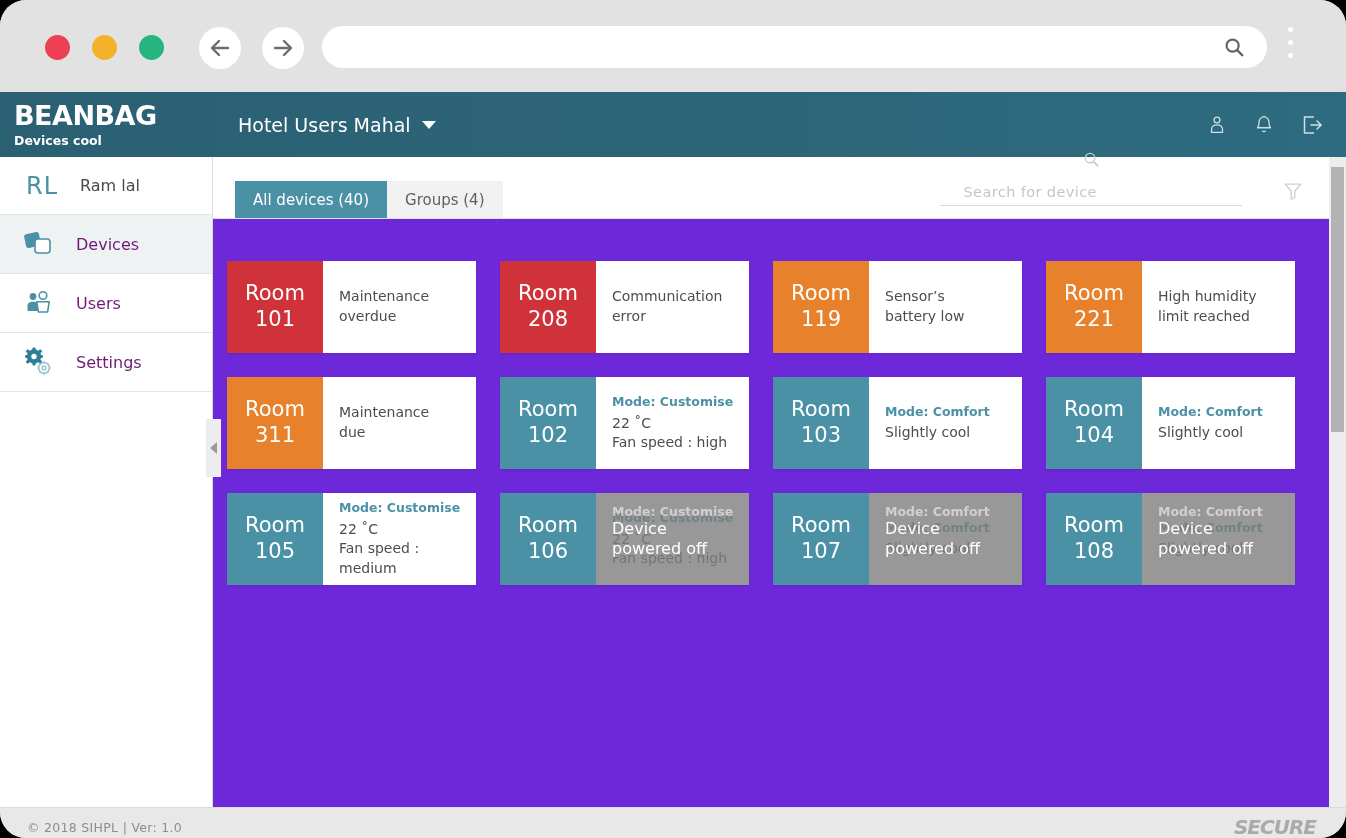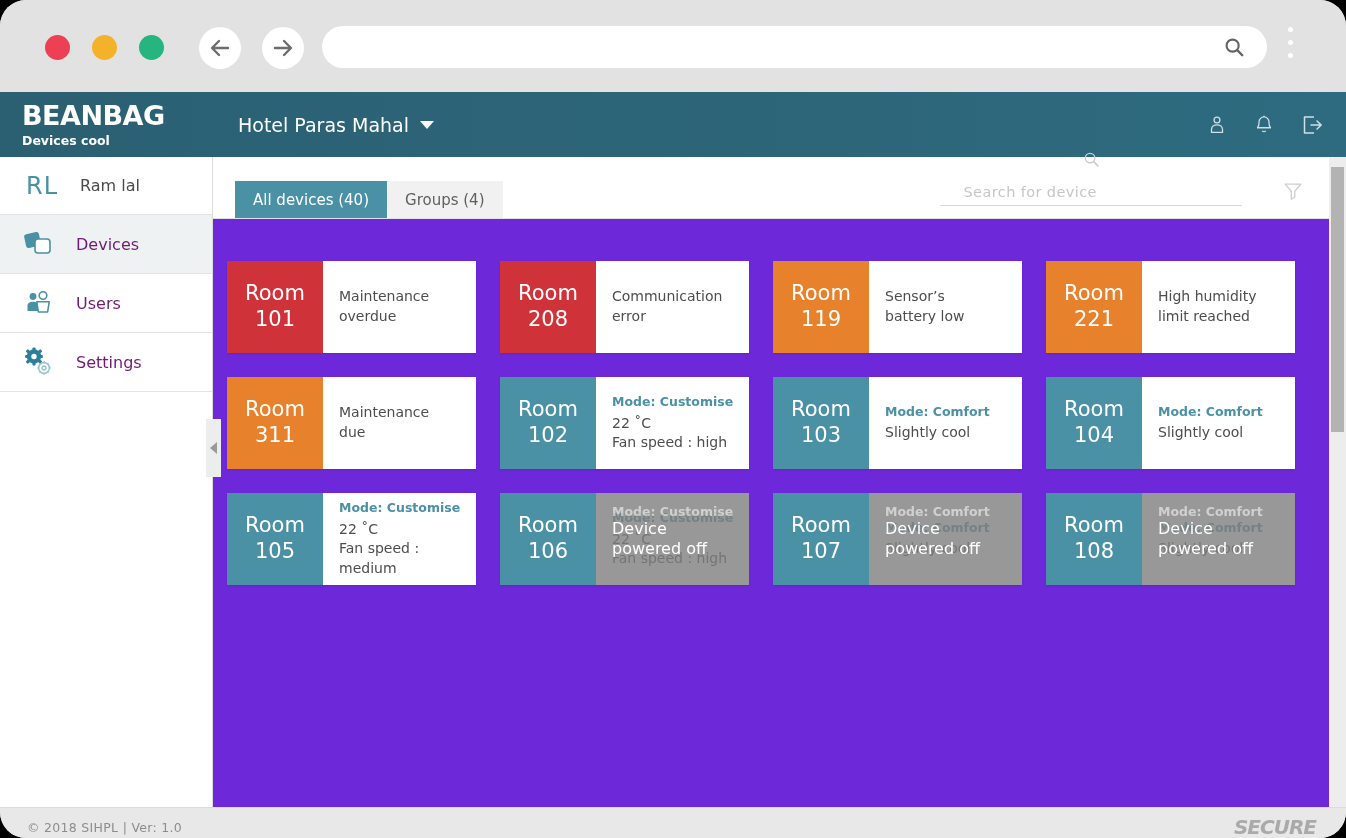--- a/index.html
+++ b/index.html
@@ -49,21 +49,21 @@
     display: block; width: 5px; height: 5px; border-radius: 50%;
     background: #ffffff; margin: 0 0 8px 0;
   }
 
   
   .appheader {
     position: absolute; left: 0; top: 92px; width: 1346px; height: 65px;
     background: linear-gradient(90deg, #2b6073 0%, #2d6578 55%, #2e6b80 100%);
     display: flex; align-items: center;
   }
-  .brand { width: 213px; padding-left: 22px; color: #fff; }
+  .brand { width: 213px; padding-left: 14px; color: #fff; }
   .brand .name {
     font-family: "DejaVu Sans", "Liberation Sans", sans-serif;
     font-size: 27px; font-weight: bold; letter-spacing: -0.5px; line-height: 1;
   }
   .brand .tag { font-size: 12.5px; font-weight: bold; margin-top: 4px; }
   .hotel {
     color: #fff; font-size: 19px; margin-left: 25px;
     display: flex; align-items: center; gap: 11px;
   }
   .caret {
@@ -233,21 +233,21 @@
       <i></i>
     </div>
   </div>
 
   <div class="appheader">
     <div class="brand">
       <div class="name">BEANBAG</div>
       <div class="tag">Devices cool</div>
     </div>
     <div class="hotel">
-      <span>Hotel Paras Mahal</span>
+      <span>Hotel Users Mahal</span>
       <span class="caret"></span>
     </div>
     <div class="hdricons">
       <span>
         <svg width="22" height="22" viewBox="0 0 24 24">
           <circle cx="12" cy="6.5" r="3.2" fill="none" stroke="#cfe0e6" stroke-width="1.4"></circle>
           <path d="M6 20v-3.2c0-3 2.7-5 6-5s6 2 6 5V20z" fill="none" stroke="#cfe0e6" stroke-width="1.4"></path>
         </svg>
       </span>
       <span>

